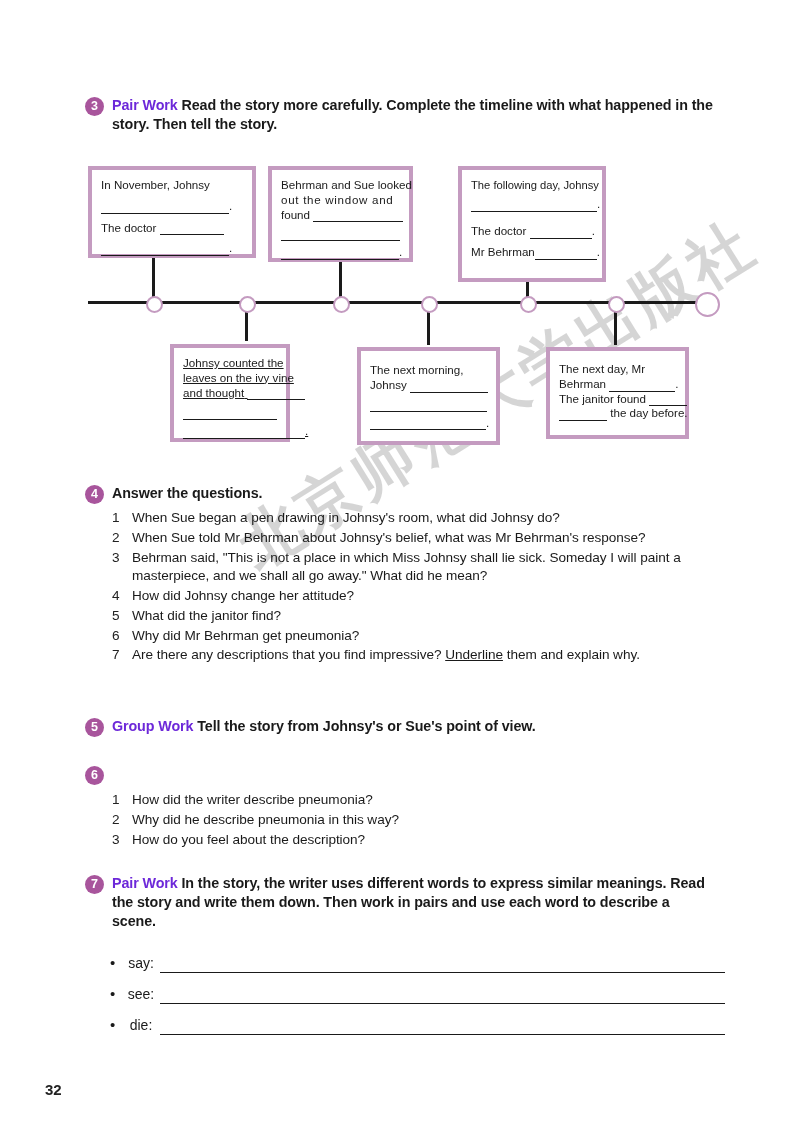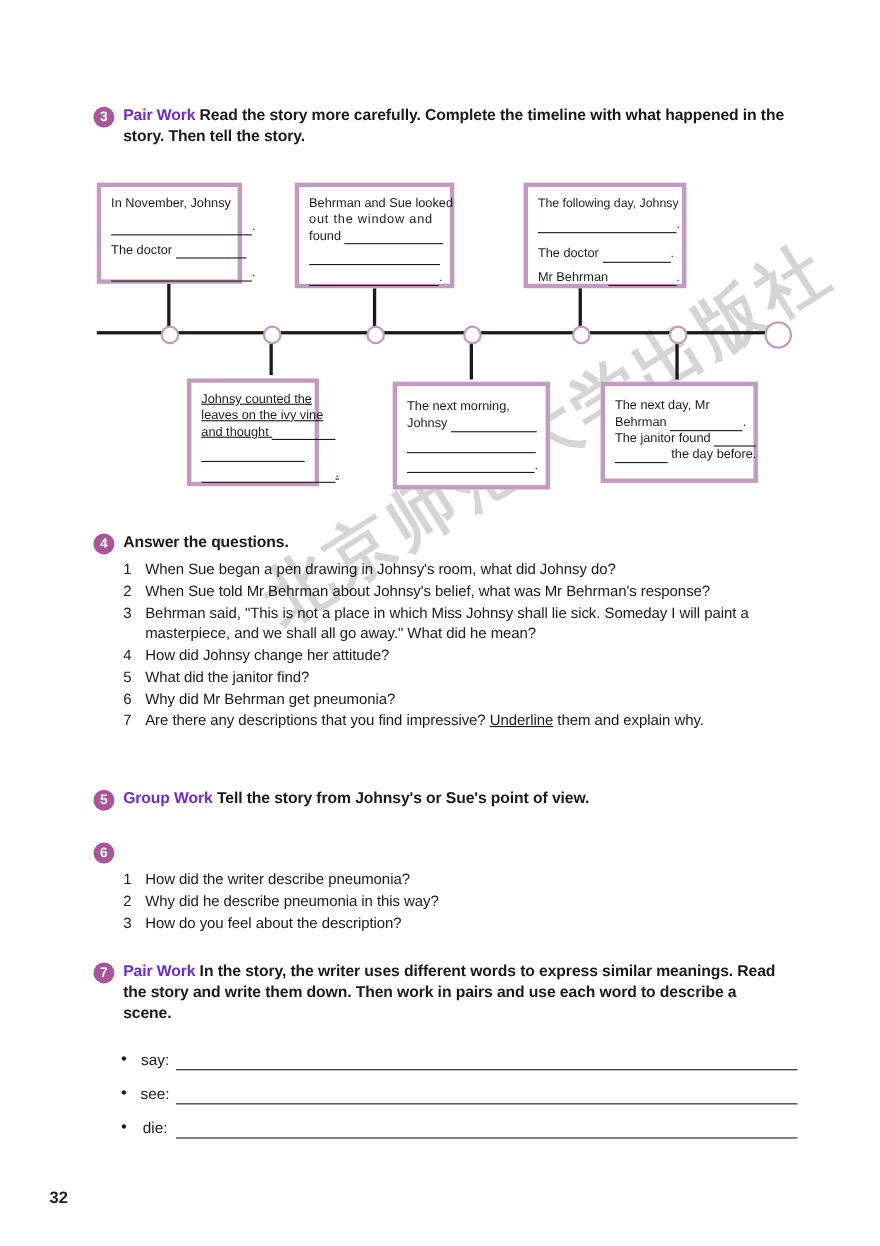--- a/index.html
+++ b/index.html
@@ -235,21 +235,21 @@
     <div class="tl-conn" style="left:614px; top:301px; height:44px;"></div>
 
     <div class="tl-node" style="left:146px;"></div>
     <div class="tl-node" style="left:239px;"></div>
     <div class="tl-node" style="left:333px;"></div>
     <div class="tl-node" style="left:421px;"></div>
     <div class="tl-node" style="left:520px;"></div>
     <div class="tl-node" style="left:608px;"></div>
     <div class="tl-node big" style="left:695px;"></div>
 
-    <div class="tl-box" style="left:88px; top:166px; width:132px; height:92px;">
+    <div class="tl-box" style="left:88px; top:166px; width:168px; height:92px;">
       <div class="tl-line">In November, Johnsy</div>
       <div class="tl-line" style="margin-top:6px;">
         <span class="blank" style="width:128px;"></span><span>.</span>
       </div>
       <div class="tl-line" style="margin-top:7px;">
         <span>The doctor</span>
         <span class="blank" style="width:64px;"></span>
       </div>
       <div class="tl-line" style="margin-top:6px;">
         <span class="blank" style="width:128px;"></span><span>.</span>
@@ -262,21 +262,21 @@
       <div class="tl-line">
         <span>found</span>
         <span class="blank" style="width:90px;"></span>
       </div>
       <div class="fullblank" style="margin-top:5px;"></div>
       <div class="tl-line" style="margin-top:4px;">
         <span class="blank" style="width:118px;"></span><span>.</span>
       </div>
     </div>
 
-    <div class="tl-box" style="left:476px; top:166px; width:148px; height:96px;">
+    <div class="tl-box" style="left:458px; top:166px; width:148px; height:116px;">
       <div class="tl-line" style="font-size:11.2px;">The following day, Johnsy</div>
       <div class="tl-line" style="margin-top:5px;">
         <span class="blank" style="width:126px;"></span><span>.</span>
       </div>
       <div class="tl-line" style="margin-top:12px;">
         <span>The doctor</span>
         <span class="blank" style="width:62px;"></span><span>.</span>
       </div>
       <div class="tl-line" style="margin-top:6px;">
         <span>Mr Behrman</span><span class="blank" style="width:62px;"></span><span>.</span>

